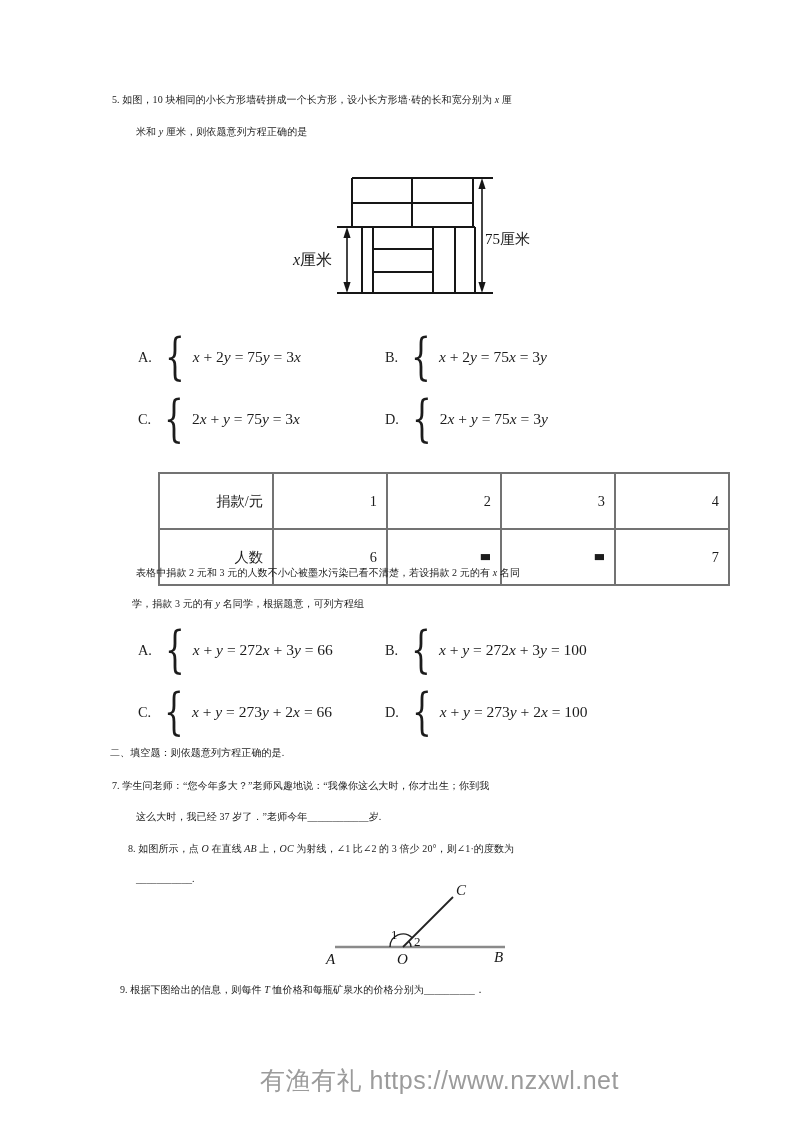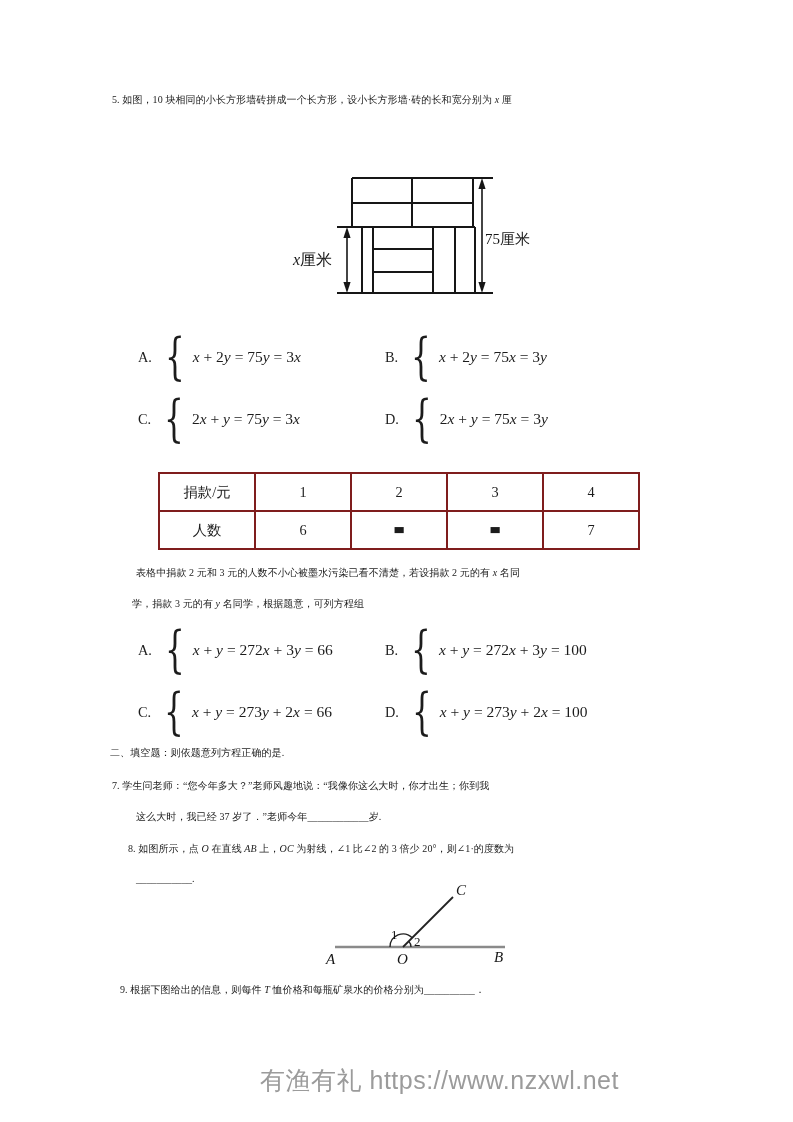--- a/index.html
+++ b/index.html
@@ -20,41 +20,42 @@
     font-size:50px;font-weight:400;line-height:1;display:inline-block;
     transform:scaleX(0.62);transform-origin:center;margin-right:2px;
     font-family:"DejaVu Serif",serif;
   }
   .eqs{display:flex;flex-direction:row;}
   .eq{font-size:15.5px;line-height:26px;white-space:nowrap;}
   table.donate{
     position:absolute;left:158px;top:472px;border-collapse:collapse;
   }
   table.donate td{
-    border:2px solid #7f1d1d;width:94px;height:36px;text-align:center;
-    font-size:14.3px;padding:0;
+    border:2px solid #737373;width:94px;height:36px;text-align:right;
+    font-size:14.3px;padding:9px;
   }
   .cell-blot{
     display:inline-block;font-size:19px;line-height:1;
     transform:scaleY(0.66);transform-origin:center;
   }
   .figure{position:absolute;}
   .footer{
     position:absolute;left:0;width:100%;top:1064px;text-align:center;
     font-family:"Liberation Sans","DejaVu Sans",sans-serif;
     font-size:25px;color:#9b9b9b;letter-spacing:0.5px;padding-left:43px;
   }
   svg text{font-family:"Liberation Serif","DejaVu Serif",serif;fill:#161616;}
 </style>
 </head>
 <body>
 
 <div class="page">
 
   <div class="tline" style="left:112px;top:90px">5. 如图，10 块相同的小长方形墙砖拼成一个长方形，设小长方形墙·砖的长和宽分别为 <i>x</i> 厘</div>
+  <div class="tline" style="left:136px;top:122px">米和 <i>y</i> 厘米，则依题意列方程正确的是</div>
 
   <svg class="figure" style="left:285px;top:168px" width="265" height="145" viewBox="0 0 265 145">
     <g stroke="#161616" stroke-width="2" shape-rendering="crispEdges">
       <line x1="67" y1="10" x2="208" y2="10"></line>
       <line x1="67" y1="10" x2="67" y2="59"></line>
       <line x1="188" y1="10" x2="188" y2="59"></line>
       <line x1="67" y1="35" x2="188" y2="35"></line>
       <line x1="127" y1="10" x2="127" y2="59"></line>
       <line x1="52" y1="59" x2="190" y2="59"></line>
       <line x1="52" y1="125" x2="208" y2="125"></line>

